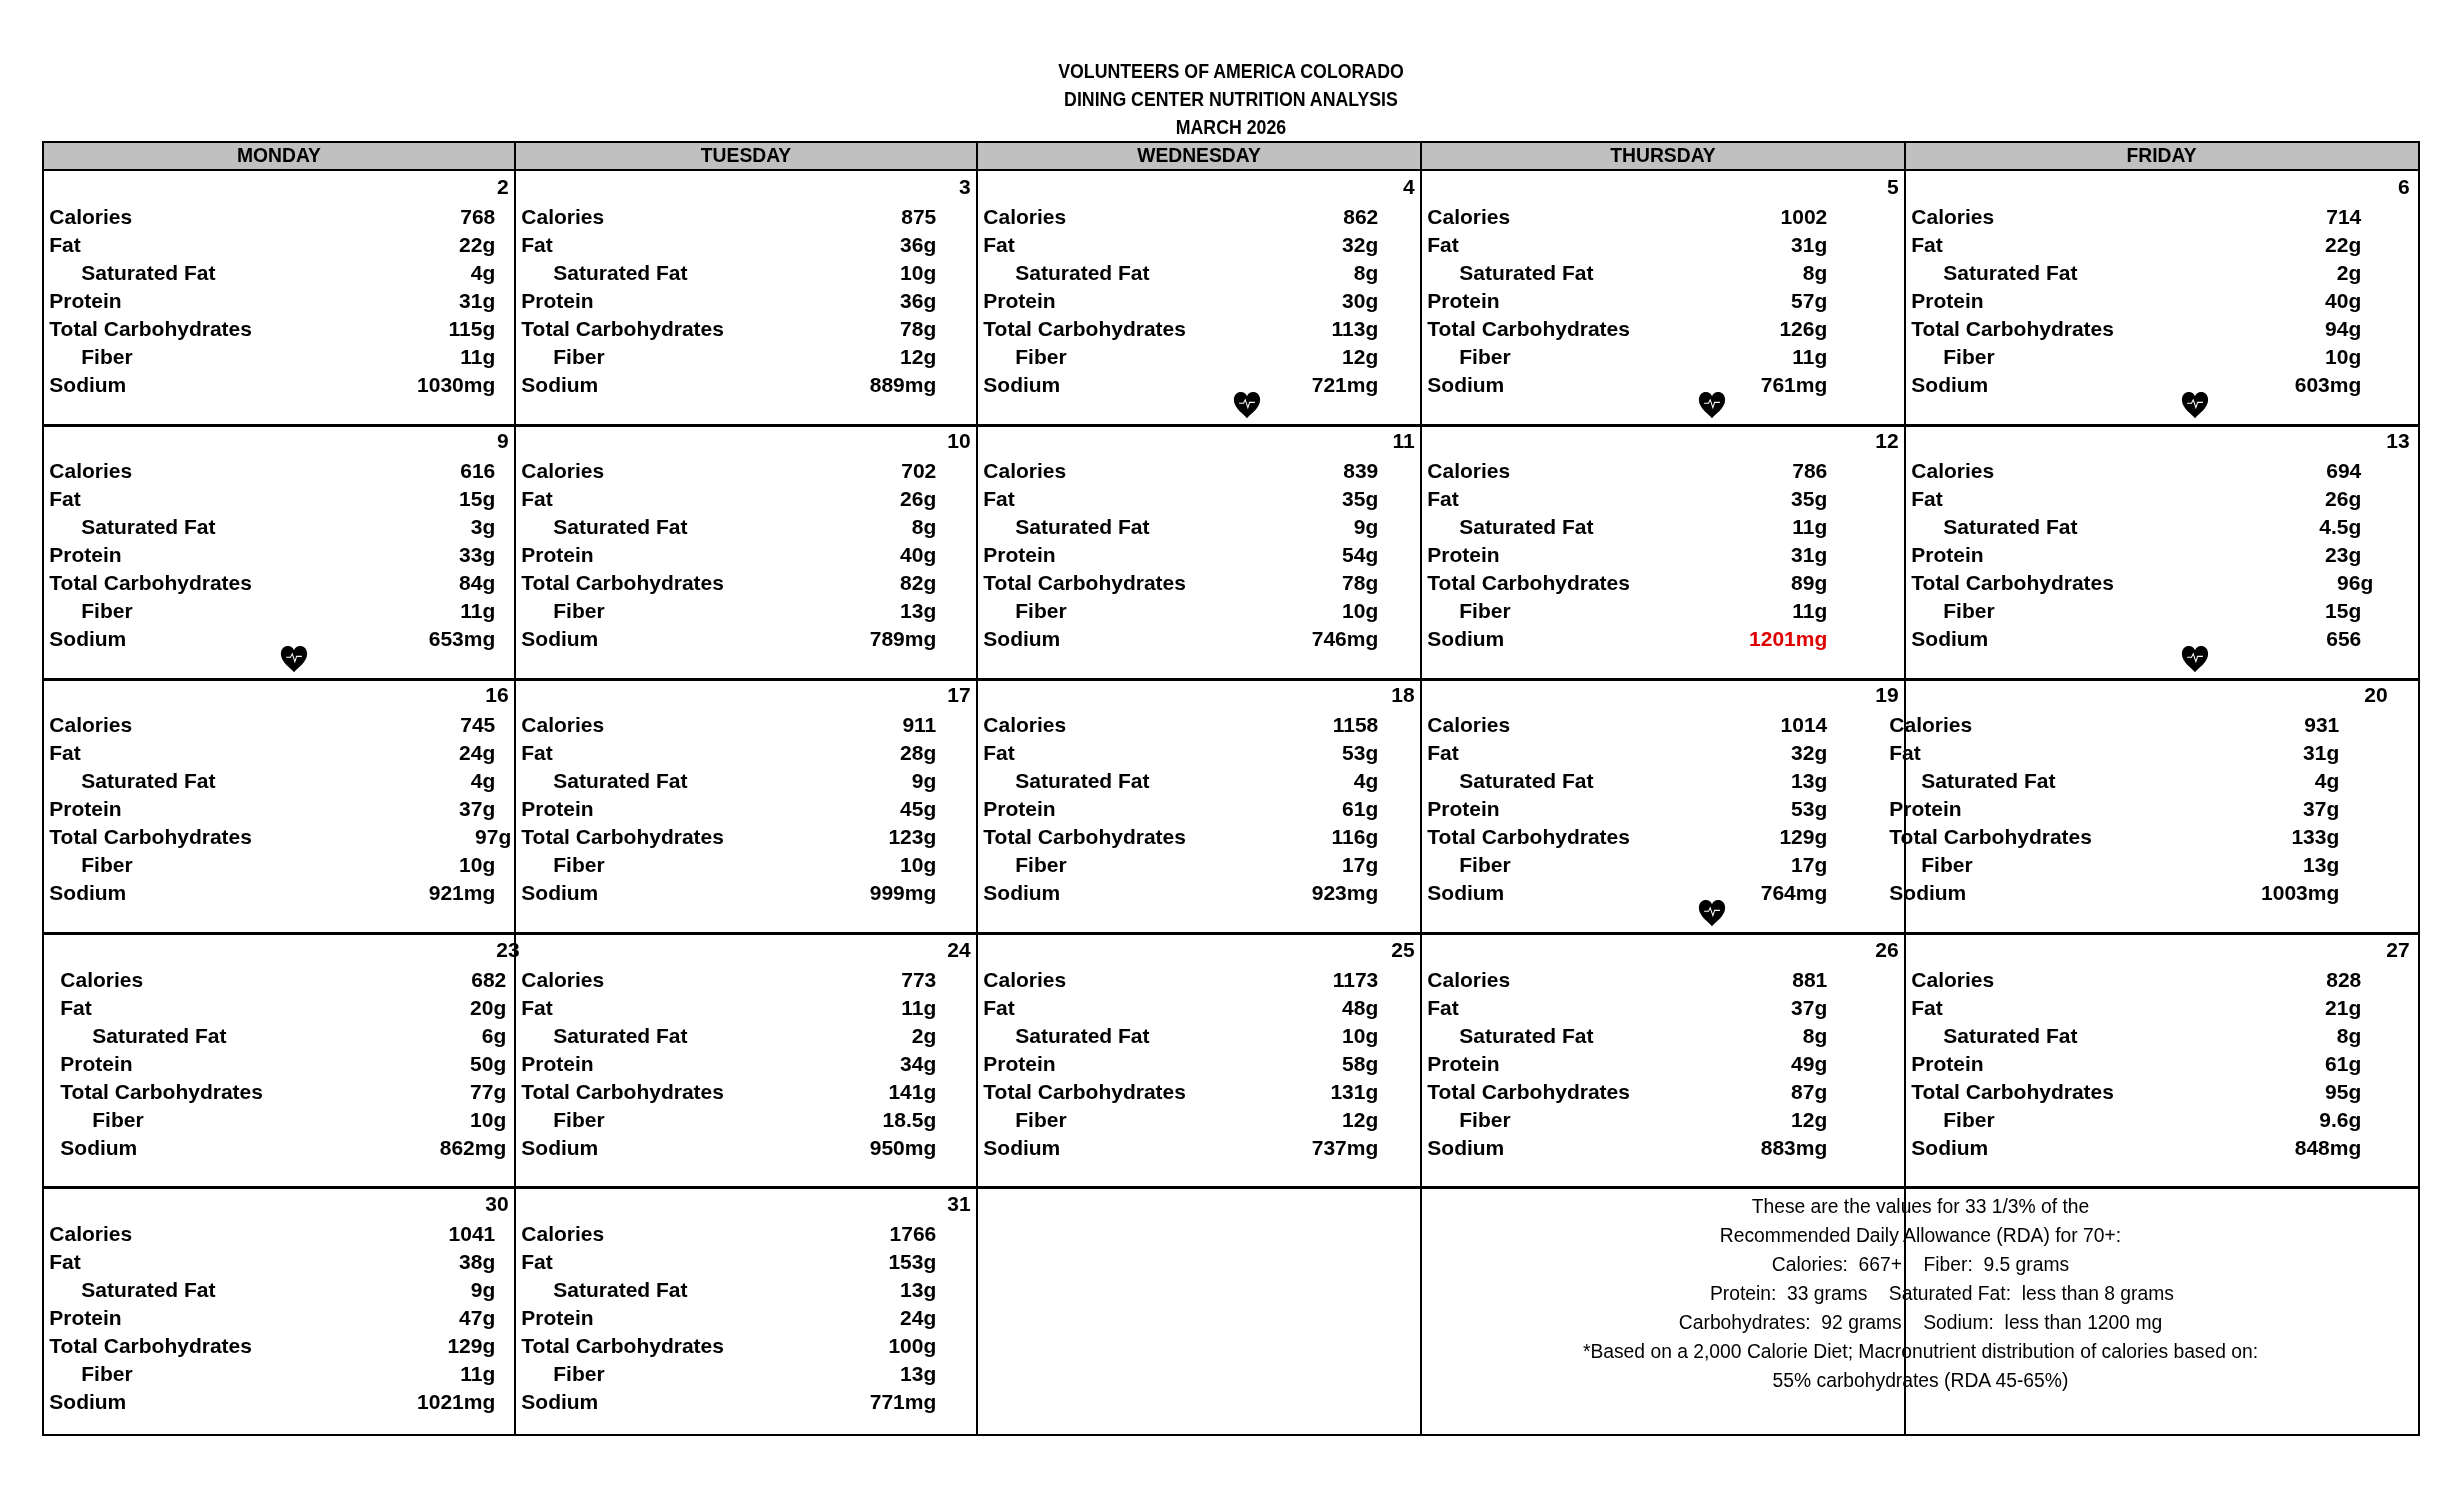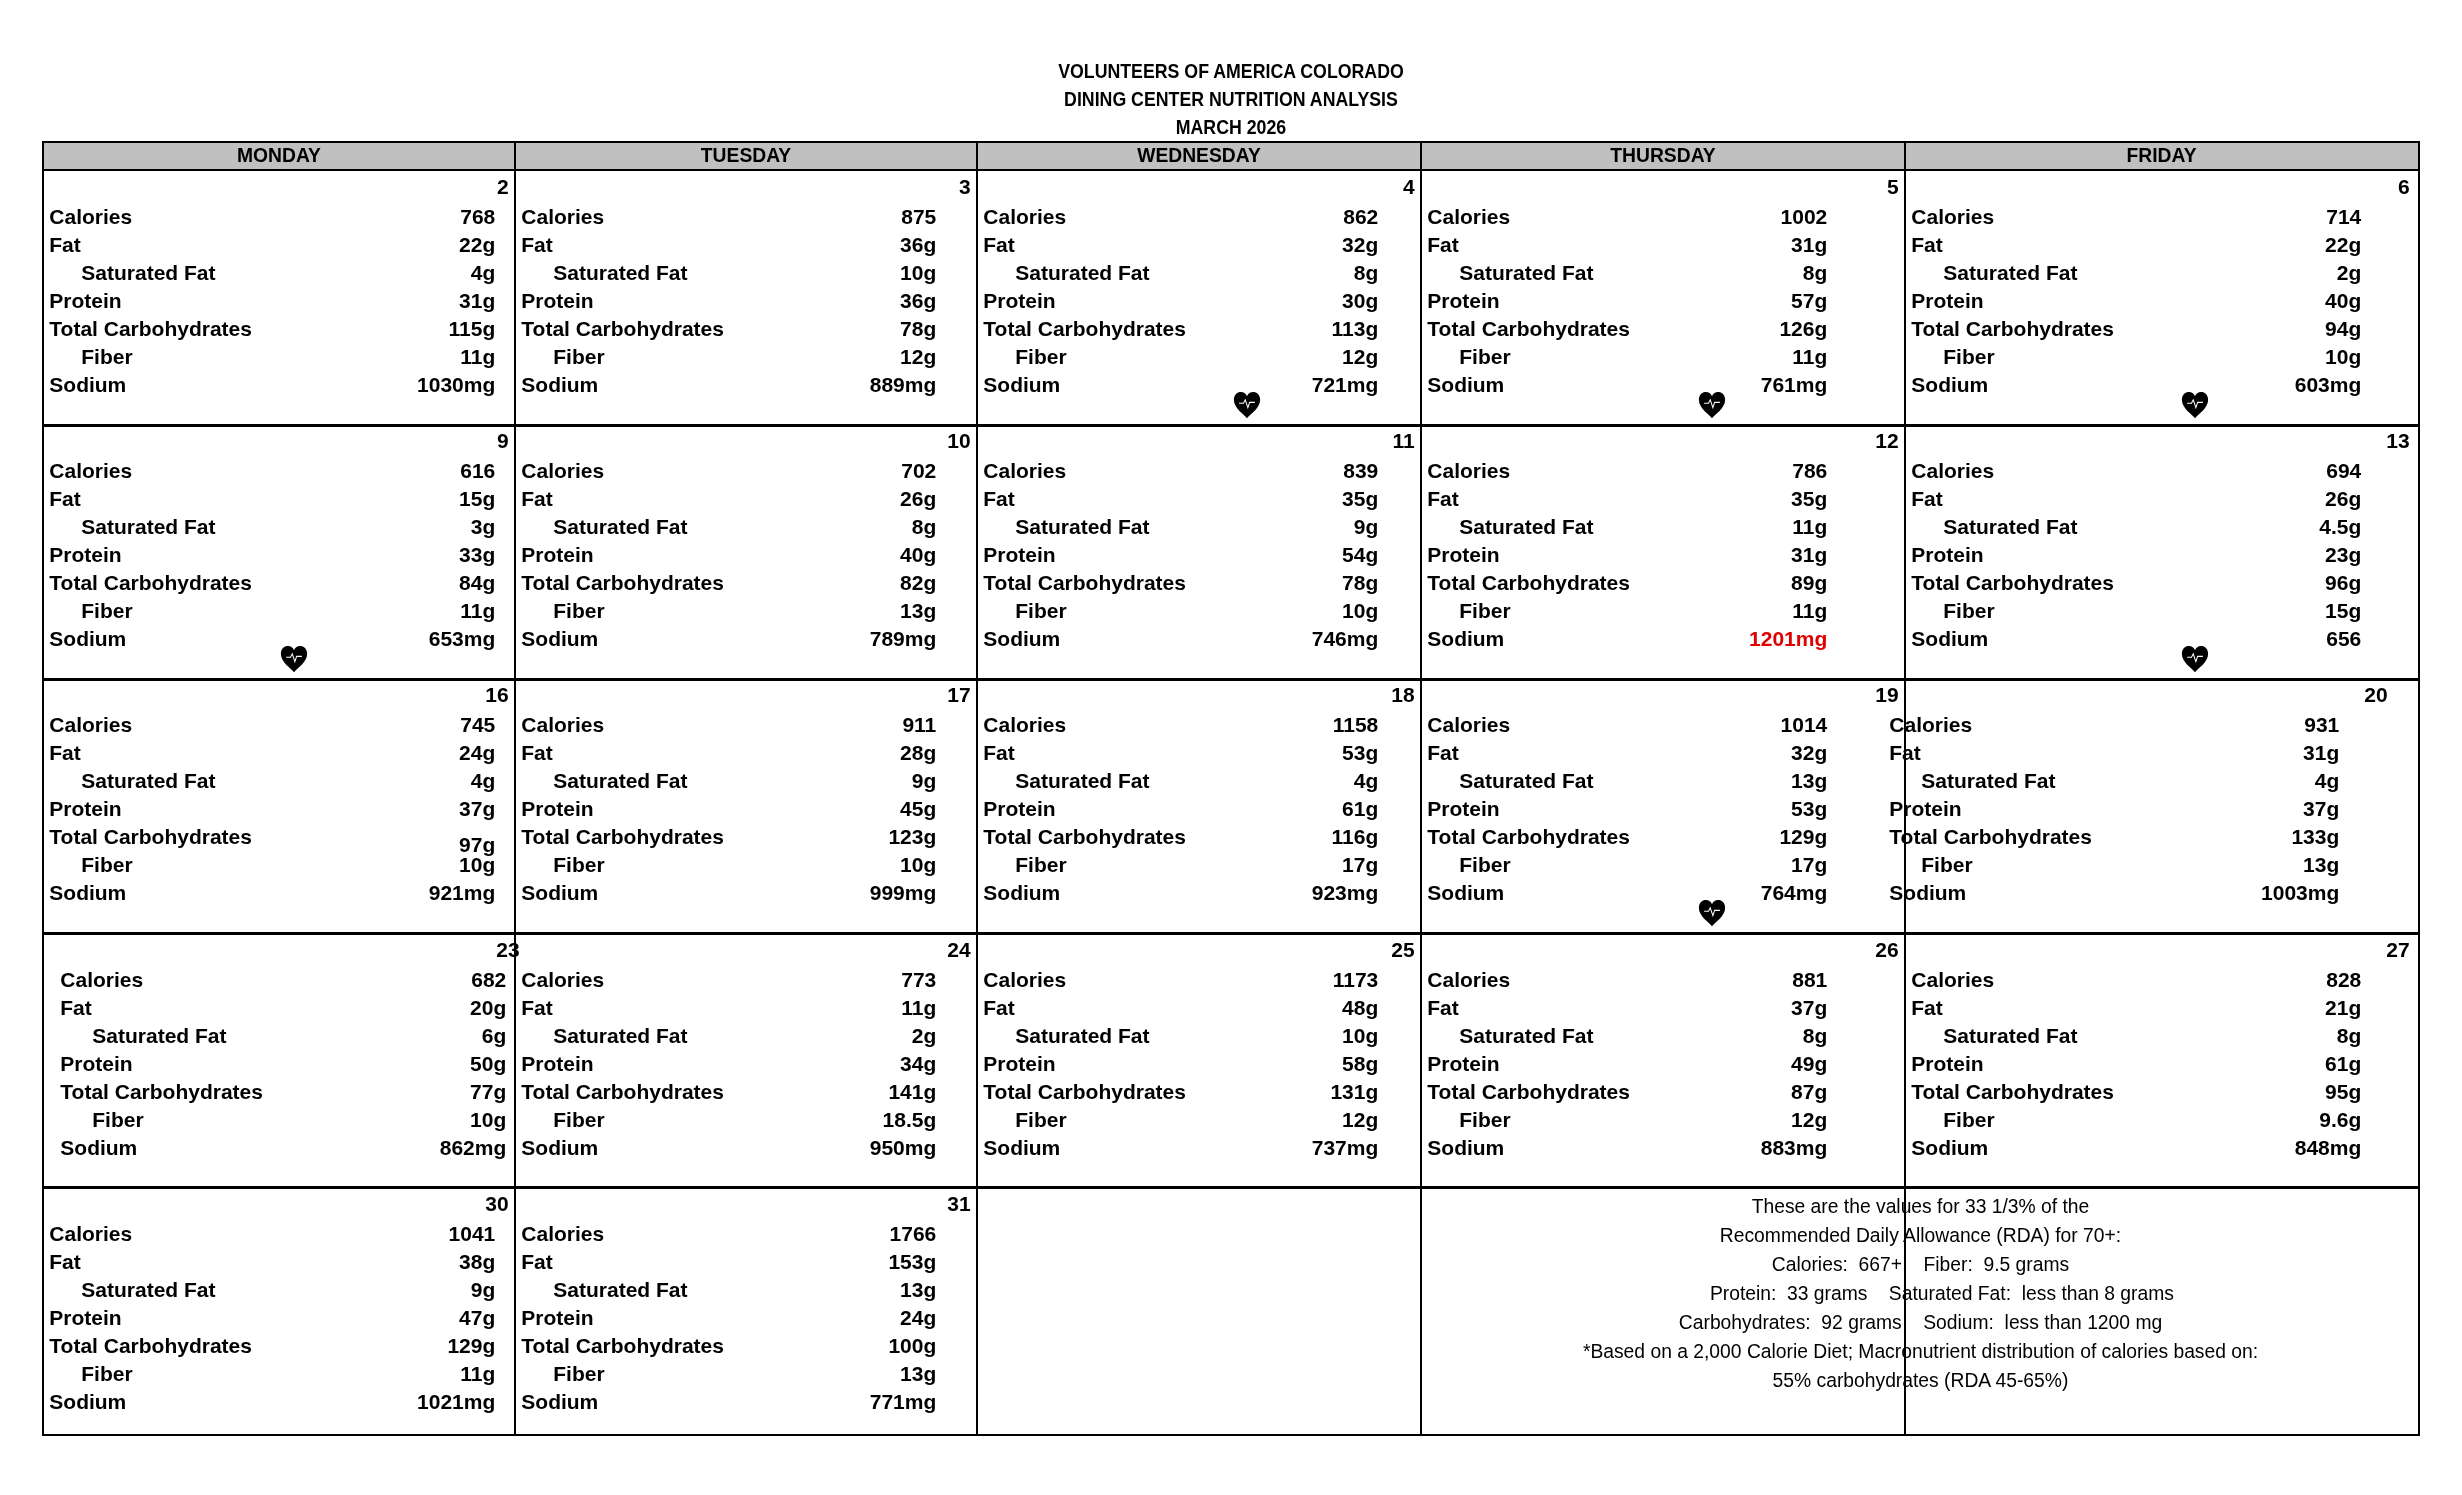--- a/index.html
+++ b/index.html
@@ -381,21 +381,21 @@
       <div class="row">
           <span class="lbl indent">Saturated Fat</span>
           <span class="val" style="right: auto; left: 0px; width: 450px;">4.5g</span>
         </div>
       <div class="row">
           <span class="lbl">Protein</span>
           <span class="val" style="right: auto; left: 0px; width: 450px;">23g</span>
         </div>
       <div class="row">
           <span class="lbl">Total Carbohydrates</span>
-          <span class="val" style="right: auto; left: 0px; width: 450px;">96g</span>
+          <span class="val" style="right: auto; left: 12px; width: 450px;">96g</span>
         </div>
       <div class="row">
           <span class="lbl indent">Fiber</span>
           <span class="val" style="right: auto; left: 0px; width: 450px;">15g</span>
         </div>
       <div class="row">
           <span class="lbl">Sodium</span>
           <span class="val" style="right: auto; left: 0px; width: 450px;">656</span>
         </div>
     </div>
@@ -418,21 +418,21 @@
       <div class="row">
           <span class="lbl indent">Saturated Fat</span>
           <span class="val" style="right: auto; left: 0px; width: 446px;">4g</span>
         </div>
       <div class="row">
           <span class="lbl">Protein</span>
           <span class="val" style="right: auto; left: 0px; width: 446px;">37g</span>
         </div>
       <div class="row">
           <span class="lbl">Total Carbohydrates</span>
-          <span class="val" style="right: auto; left: 0px; width: 446px; margin-top: 8px;">97g</span>
+          <span class="val" style="right: auto; left: 16px; width: 446px;">97g</span>
         </div>
       <div class="row">
           <span class="lbl indent">Fiber</span>
           <span class="val" style="right: auto; left: 0px; width: 446px;">10g</span>
         </div>
       <div class="row">
           <span class="lbl">Sodium</span>
           <span class="val" style="right: auto; left: 0px; width: 446px;">921mg</span>
         </div>
     </div>

